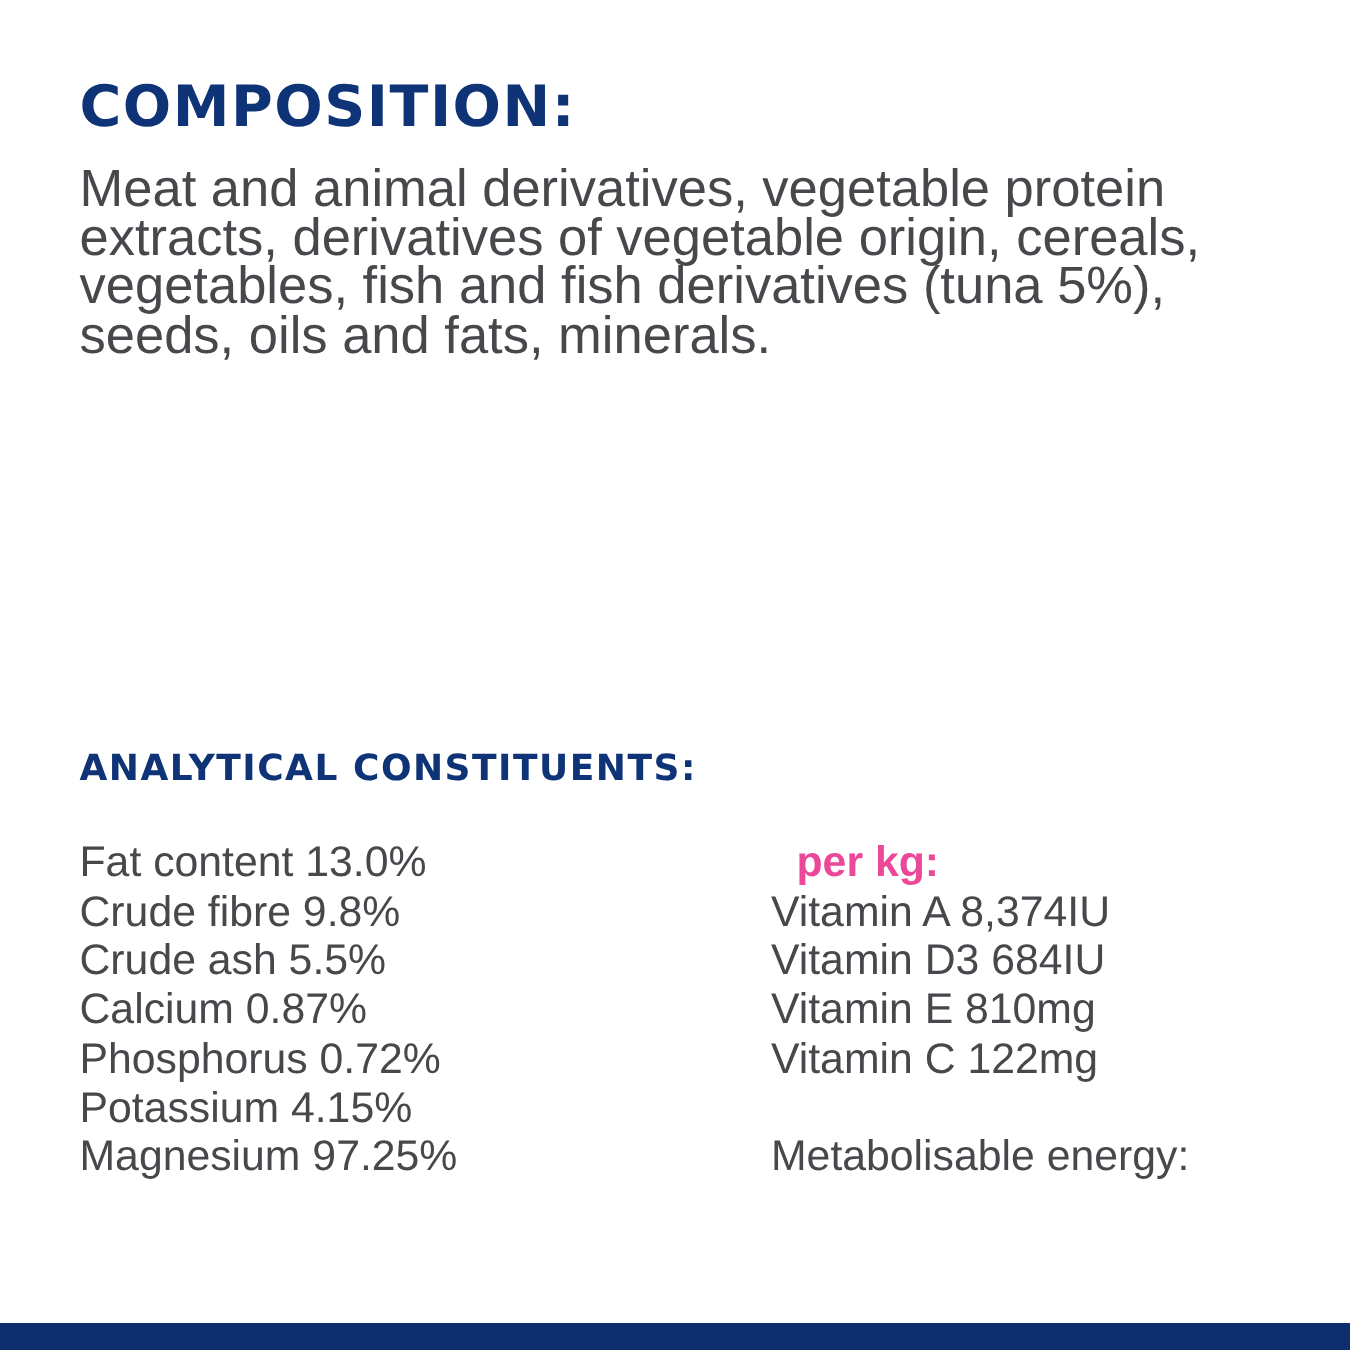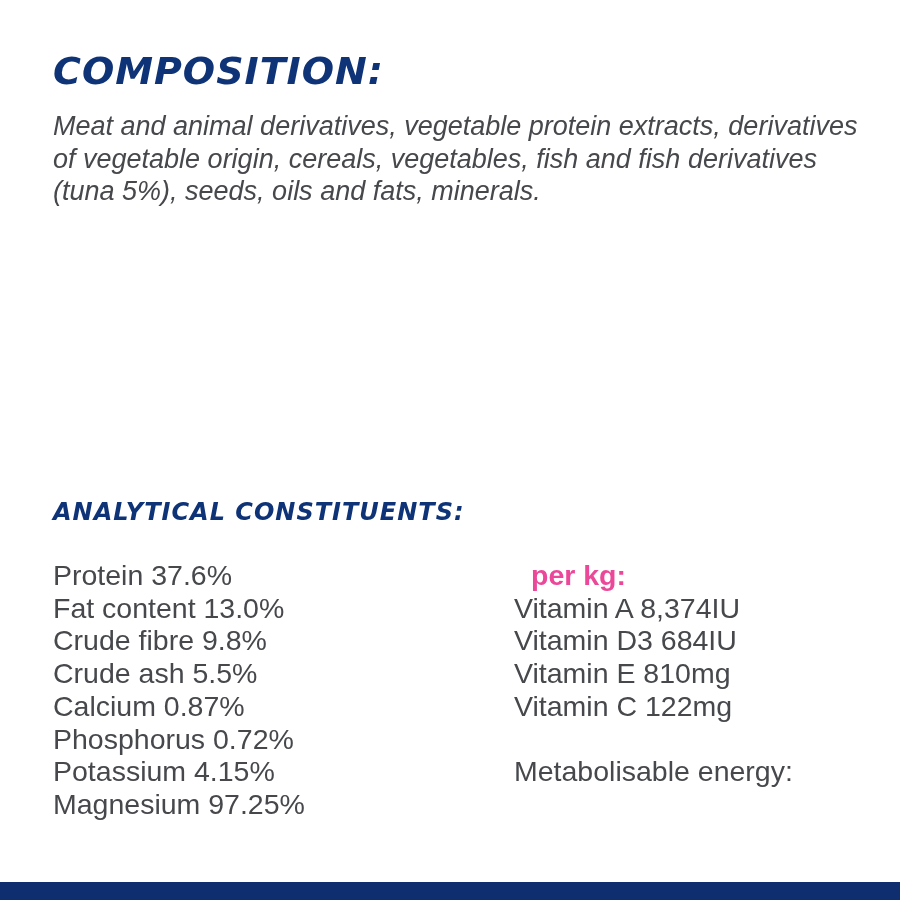--- a/index.html
+++ b/index.html
@@ -6,46 +6,44 @@
   body {
     width:900px; height:900px; position:relative; overflow:hidden;
     background:#ffffff;
     font-family:"Liberation Sans", sans-serif;
   }
   .heading {
     position:absolute; left:53px;
     color:#0f3377; font-weight:bold; font-size:38px; letter-spacing:1px;
     margin:0; line-height:1;
     font-family:"DejaVu Sans", sans-serif;
-    font-style:italic;
   }
   .comp-heading { top:52px; }
   .anal-heading { top:500px; font-size:24px; }
   .comp-text {
     position:absolute; left:53px; top:110px; width:810px;
-    color:#46484c; font-size:27px; line-height:32.5px; margin:0;font-style:italic;
+    color:#46484c; font-size:35px; line-height:32.5px; margin:0;
   }
   .col { position:absolute; top:559px; color:#46484c; font-size:28.5px; line-height:32.7px; }
   .col-left { left:53px; }
   .col-right { left:514px; }
   .row { white-space:nowrap; }
   .perkg { font-weight:bold; color:#ec4899;margin-left:17px; }
   .spacer { height:32.7px; }
   .footer-bar { position:absolute; left:0; top:882px; width:900px; height:18px; background:#0f2e6f; }
 </style>
 </head>
 <body>
 
 <h1 class="heading comp-heading">COMPOSITION:</h1>
 <p class="comp-text">Meat and animal derivatives, vegetable protein extracts, derivatives of vegetable origin, cereals, vegetables, fish and fish derivatives (tuna 5%), seeds, oils and fats, minerals.</p>
 
 <h2 class="heading anal-heading">ANALYTICAL CONSTITUENTS:</h2>
 
 <div class="col col-left">
-  <div class="row">Protein 37.6%</div>
   <div class="row">Fat content 13.0%</div>
   <div class="row">Crude fibre 9.8%</div>
   <div class="row">Crude ash 5.5%</div>
   <div class="row">Calcium 0.87%</div>
   <div class="row">Phosphorus 0.72%</div>
   <div class="row">Potassium 4.15%</div>
   <div class="row">Magnesium 97.25%</div>
 </div>
 
 <div class="col col-right">

